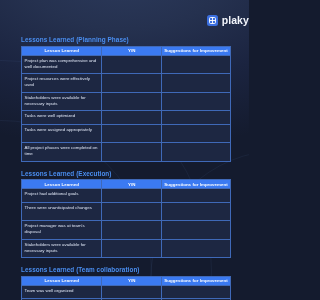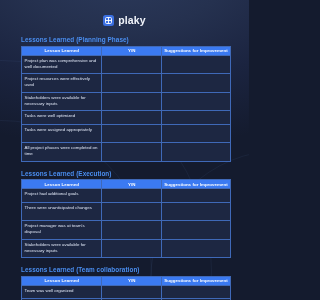--- a/index.html
+++ b/index.html
@@ -36,21 +36,21 @@
   .arc.a3 { width: 260px; height: 260px; left: 150px; top: 150px; }
 
   
   .logo-wrap {
     position: absolute;
     top: 15px;
     left: 0;
     width: 100%;
     display: flex;
     align-items: center;
-    justify-content: center;
+    justify-content: flex-end;
     gap: 4px;
   }
   .logo-mark {
     width: 11px;
     height: 11px;
     border-radius: 2.5px;
     background: #3b6fe0;
     display: flex;
     align-items: center;
     justify-content: center;

